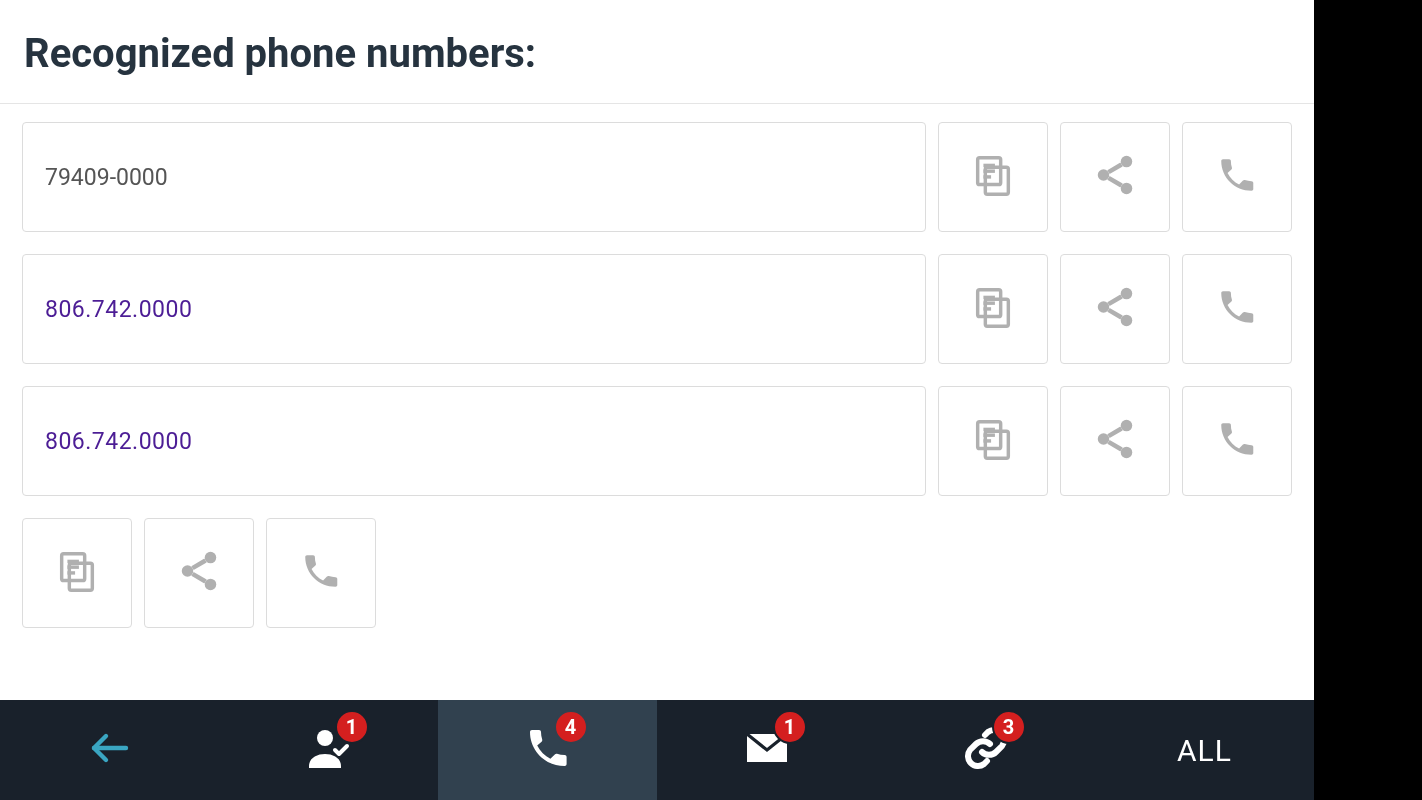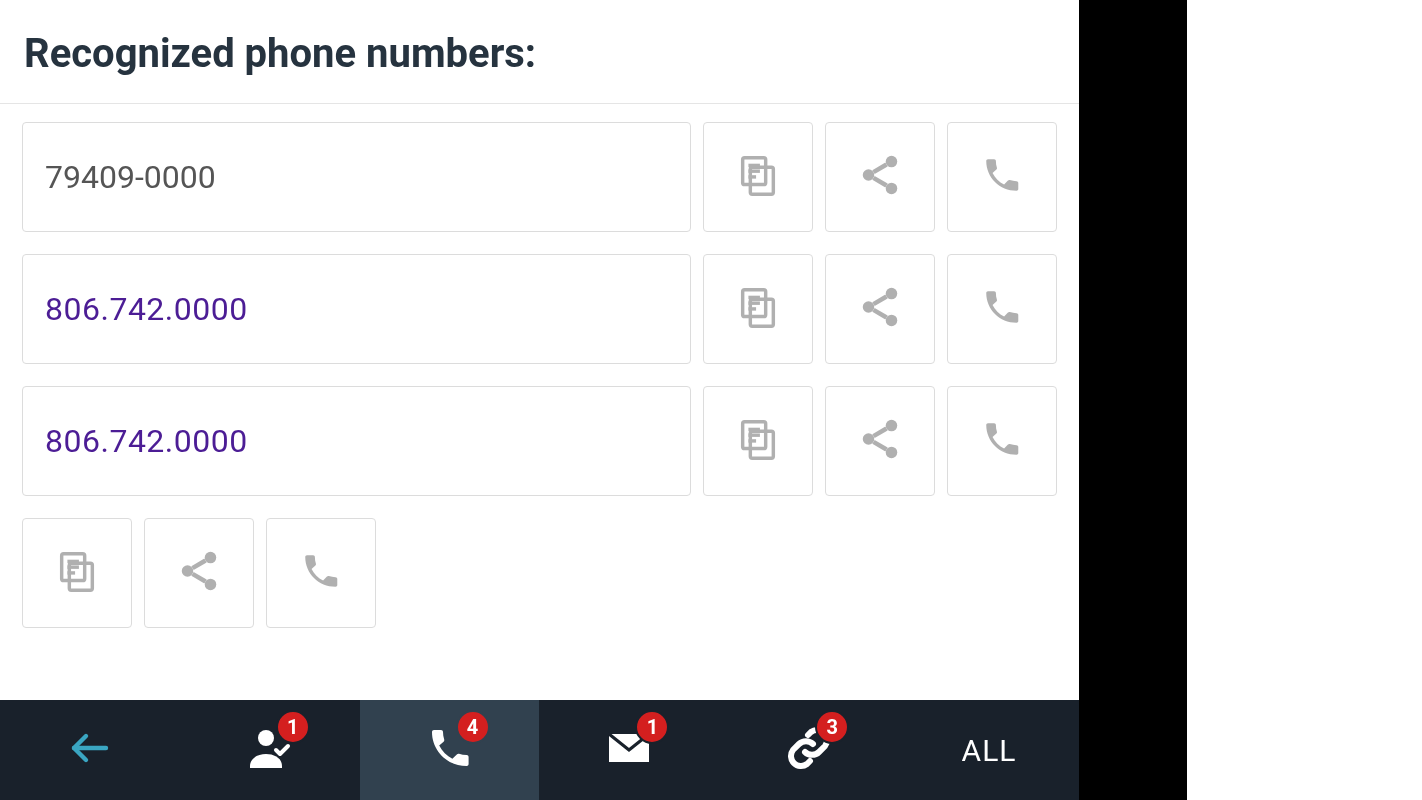--- a/index.html
+++ b/index.html
@@ -1,19 +1,19 @@
 <!DOCTYPE html>
 <html><head>
 <meta charset="utf-8">
 <style>
   * { box-sizing: border-box; margin: 0; padding: 0; }
   html, body { width: 1422px; height: 800px; overflow: hidden; font-family: -apple-system, Roboto, "Helvetica Neue", Arial, sans-serif; }
   .screen {
     display: flex;
-    width: 1187px;
+    width: 1422px;
     height: 800px;
     background: #fff;
     justify-content: flex-end;
   }
   .content {
     flex: 1 1 auto;
     display: flex;
     flex-direction: column;
     position: relative;
   }
@@ -40,21 +40,21 @@
     margin-bottom: 22px;
   }
   .number-box {
     flex: 1;
     border: 1px solid #dcdcdc;
     border-radius: 4px;
     height: 110px;
     display: flex;
     align-items: center;
     padding: 0 22px;
-    font-size: 32px;
+    font-size: 23px;
   }
   .number-plain { color: #555; }
   .number-link {
     color: #4c1d95;
     letter-spacing: 0.5px;
   }
   .action-btn {
     width: 110px;
     height: 110px;
     border: 1px solid #dcdcdc;

